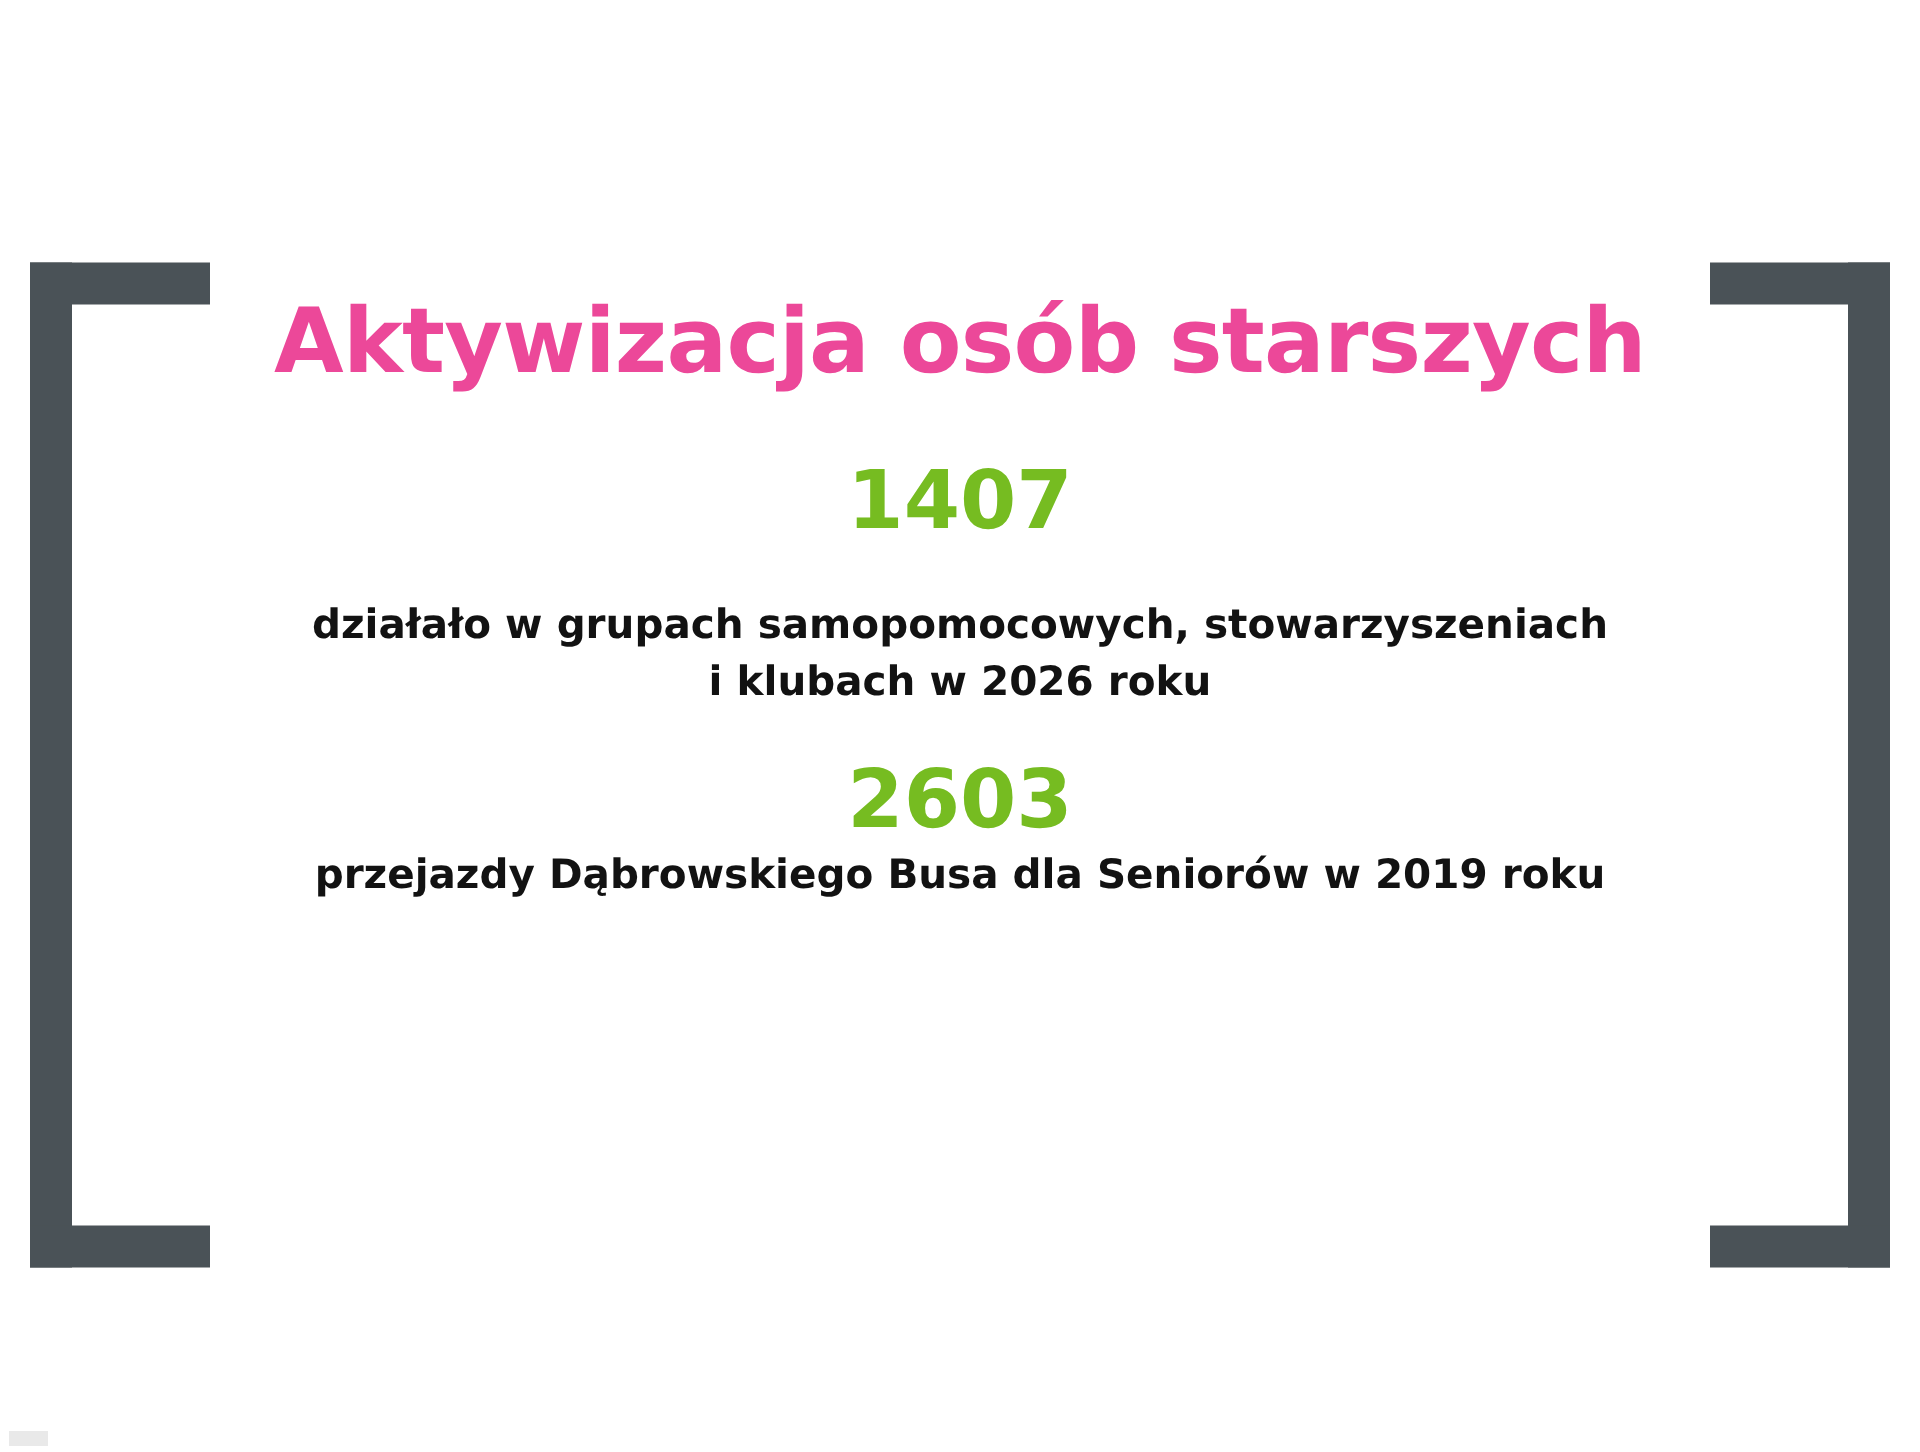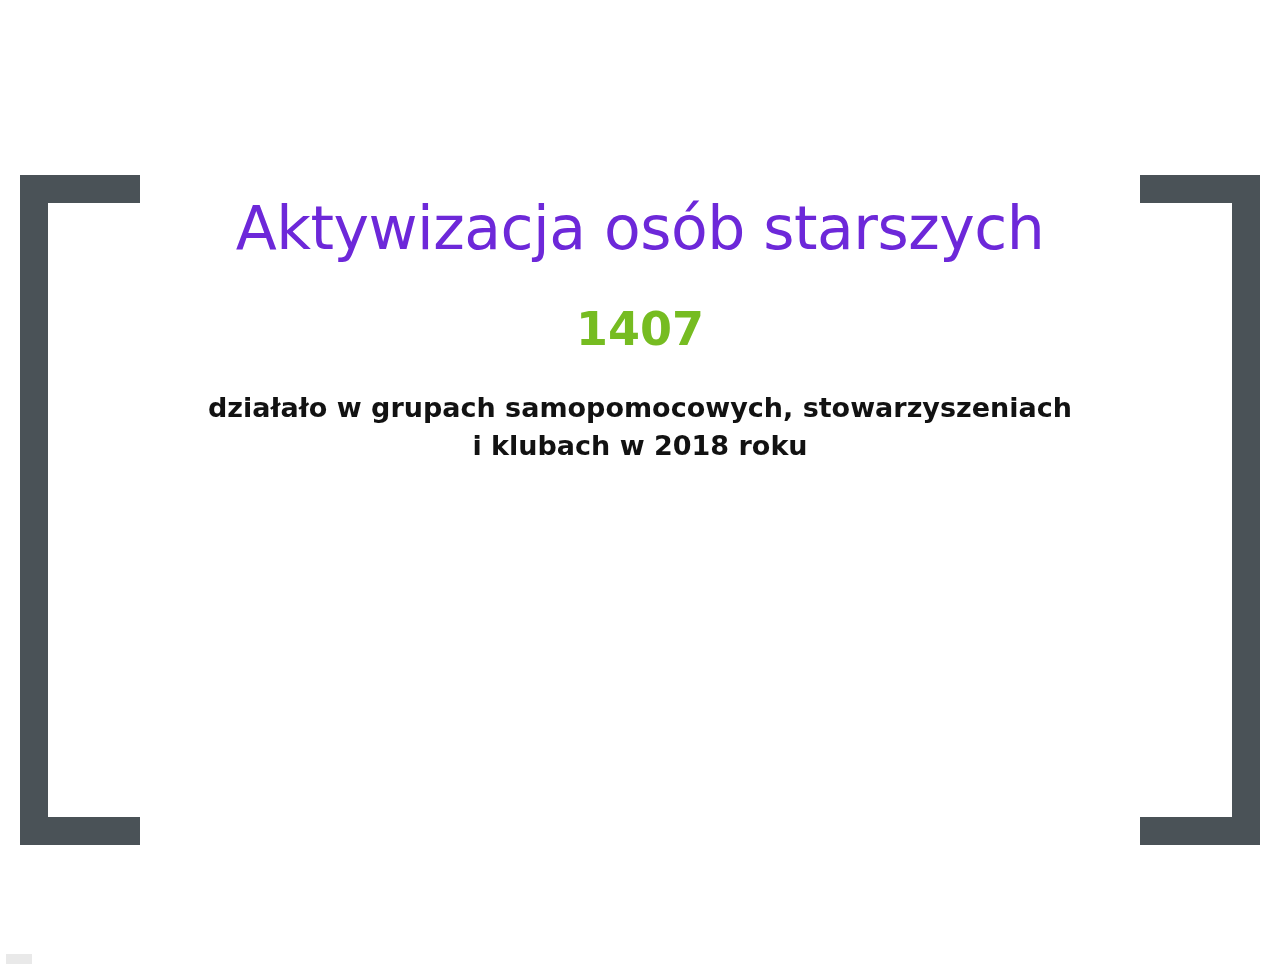--- a/index.html
+++ b/index.html
@@ -51,33 +51,33 @@
   .content {
     position: absolute;
     left: 120px;
     top: 195px;
     width: 1040px;
     text-align: center;
   }
 
   .title {
     font-size: 60px;
-    font-weight: normal;
-    color: #6d28d9;
+    font-weight: bold;
+    color: #ec4899;
     letter-spacing: -0.5px;
     line-height: 1.1;
     margin: 0 0 42px 0;
   }
 
   .stat-block {
     margin-bottom: 28px;
   }
 
   .stat-number {
-    font-size: 46px;
+    font-size: 54px;
     font-weight: bold;
     color: #76bc21;
     line-height: 1.15;
     margin: 0;
   }
 
   .stat-label {
     font-size: 27px;
     font-weight: bold;
     color: #121212;
@@ -117,20 +117,24 @@
   <div class="content">
 
     <h1 class="title">Aktywizacja osób starszych</h1>
 
     <div class="stat-block block-1">
       <div class="stat-number">1407</div>
     </div>
 
     <div class="stat-block block-2">
       <div class="stat-label">działało w grupach samopomocowych, stowarzyszeniach</div>
-      <div class="stat-label">i klubach w 2018 roku</div>
+      <div class="stat-label">i klubach w 2026 roku</div>
     </div>
 
+    <div class="stat-block block-3">
+      <div class="stat-number">2603</div>
+      <div class="stat-label">przejazdy Dąbrowskiego Busa dla Seniorów w 2019 roku</div>
+    </div>
 
   </div>
 
   <div class="page-edge-mark"></div>
 </div>
 
 </body></html>

